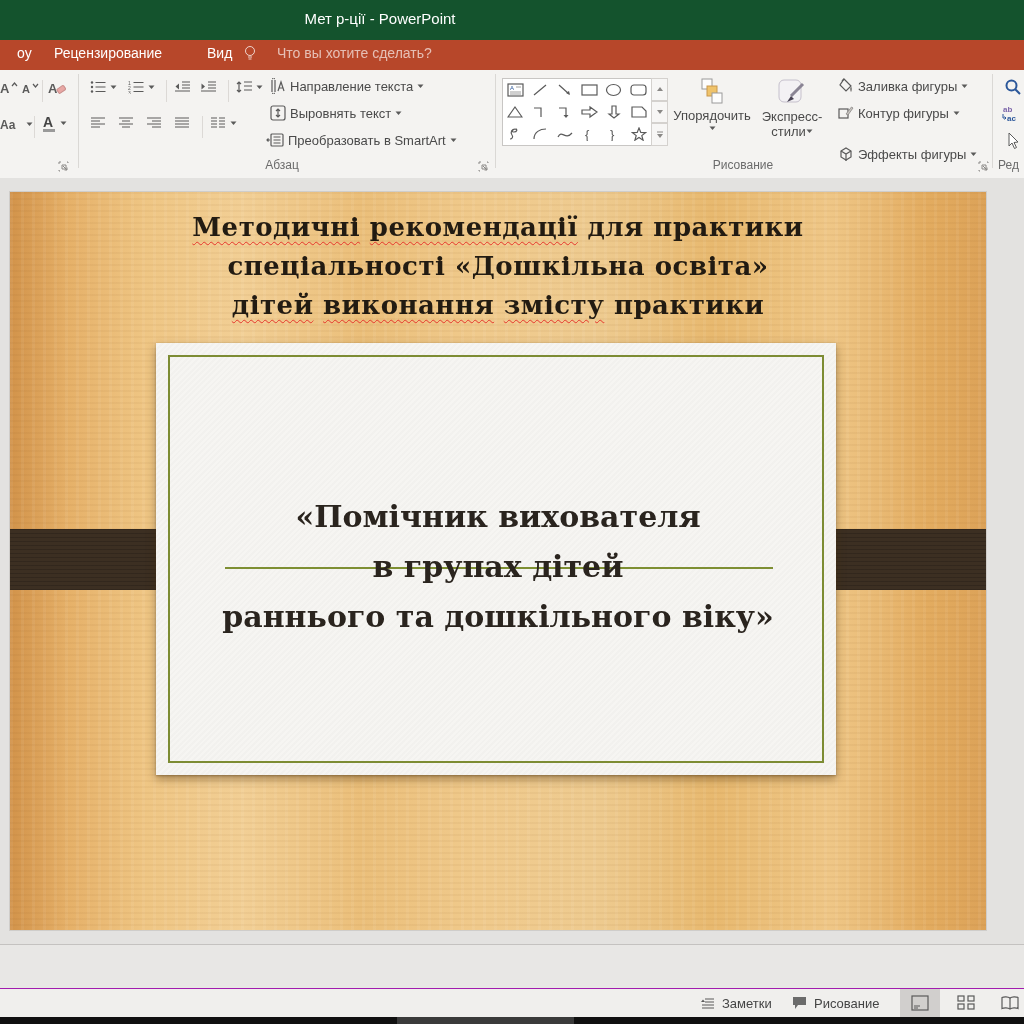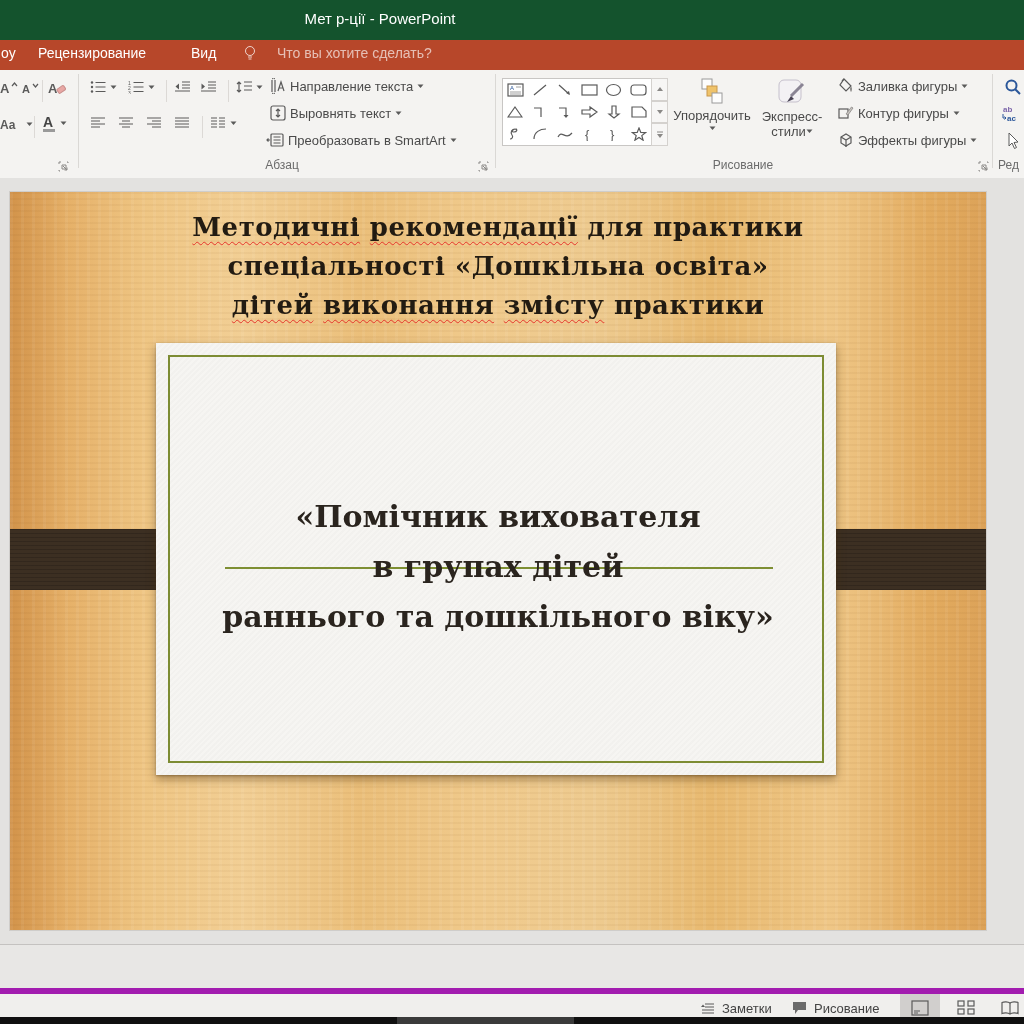--- a/index.html
+++ b/index.html
@@ -4,21 +4,21 @@
 <style>
   html,body{margin:0;padding:0;background:#000;}
   #app{position:relative;width:1024px;height:1024px;overflow:hidden;
        font-family:"Liberation Sans",sans-serif;background:#E3E2E0;}
   
   .titlebar{position:absolute;left:0;top:0;width:1024px;height:40px;background:#14532d;}
   .titlebar .title{position:absolute;left:180px;top:10px;width:400px;text-align:center;
        color:#fff;font-size:15px;}
   
   .tabrow{position:absolute;left:0;top:40px;width:1024px;height:30px;background:#B7472A;}
-  .tab{position:absolute;top:5px;color:#fff;font-size:14px;cursor:default;}
+  .tab{position:absolute;top:5px;color:#fff;font-size:14px;cursor:default;margin-left:16px;}
   .tellme{position:absolute;top:5px;color:rgba(255,255,255,0.65);font-size:14px;
        display:flex;align-items:center;gap:20px;}
   
   .ribbon{position:absolute;left:0;top:70px;width:1024px;height:108px;background:#F4F3F1;
        border-bottom:1px solid #D0CECB;font-size:13px;color:#444;}
   .gsep{position:absolute;top:4px;height:94px;width:1px;background:#DAD8D5;}
   .msep{position:absolute;width:1px;height:22px;background:#DCD9D6;}
   .glabel{position:absolute;top:88px;font-size:12px;color:#6b6b6b;text-align:center;}
   .launch{position:absolute;top:90px;width:12px;height:12px;}
   .rbtn{position:absolute;display:flex;align-items:center;gap:4px;color:#4a4a4a;white-space:nowrap;}
@@ -58,21 +58,21 @@
   .card-border{position:absolute;left:12px;top:12px;right:12px;bottom:12px;
      border:2px solid #7D8C33;pointer-events:none;}
   .divider{position:absolute;left:215px;top:375px;width:548px;height:2px;background:#7E8F33;}
   .card-text{position:absolute;left:0;top:300px;width:100%;text-align:center;
      font-family:"DejaVu Serif","Liberation Serif",serif;font-weight:bold;
      font-size:30px;line-height:50px;color:#2A241E;}
   
   .notespane{position:absolute;left:0;top:944px;width:1024px;height:44px;background:#E8E7E5;
      border-top:1px solid #C4C2C0;}
   .statusbar{position:absolute;left:0;top:988px;width:1024px;height:29px;background:#F0EFED;
-     border-top:6px solid #a21caf;font-size:13px;color:#444;}
+     border-top:1px solid #a21caf;font-size:13px;color:#444;}
   .sbtn{position:absolute;top:0;height:28px;display:flex;align-items:center;gap:6px;padding:0 6px;}
   .viewbtn{position:absolute;top:0;height:28px;width:40px;display:flex;align-items:center;justify-content:center;}
   .viewbtn.active{background:#D1CFCD;}
   .blackbar{position:absolute;left:0;top:1017px;width:1024px;height:7px;background:#101010;}
   .blackbar .seg{position:absolute;left:397px;top:0;width:177px;height:7px;background:#3A3A3A;}
   text{font-family:"Liberation Sans",sans-serif;}
 </style>
 </head>
 <body>
 
@@ -481,21 +481,21 @@
             <path d="M10 10l5-7-1.5-1L8 9z" fill="#c9c5c0" stroke="#8a8886" stroke-width="0.8"></path>
           </svg>
         </span>
         <span>Контур фигуры</span>
         <span class="ic">
           <svg width="7" height="5">
             <path d="M0.5 0.5l3 3.5 3-3.5z" fill="#5a5a5a"></path>
           </svg>
         </span>
       </span>
-    <span class="rbtn" style="left:838px;top:62px">
+    <span class="rbtn" style="left:838px;top:76px">
         <span class="ic">
           <svg width="16" height="16">
             <path d="M3 5l5-3 5 3v6l-5 3-5-3z" stroke="#5a5a5a" fill="none" stroke-width="1.2"></path>
             <path d="M3 5l5 3 5-3M8 8v7" stroke="#5a5a5a" fill="none" stroke-width="1.2"></path>
           </svg>
         </span>
         <span>Эффекты фигуры</span>
         <span class="ic">
           <svg width="7" height="5">
             <path d="M0.5 0.5l3 3.5 3-3.5z" fill="#5a5a5a"></path>

